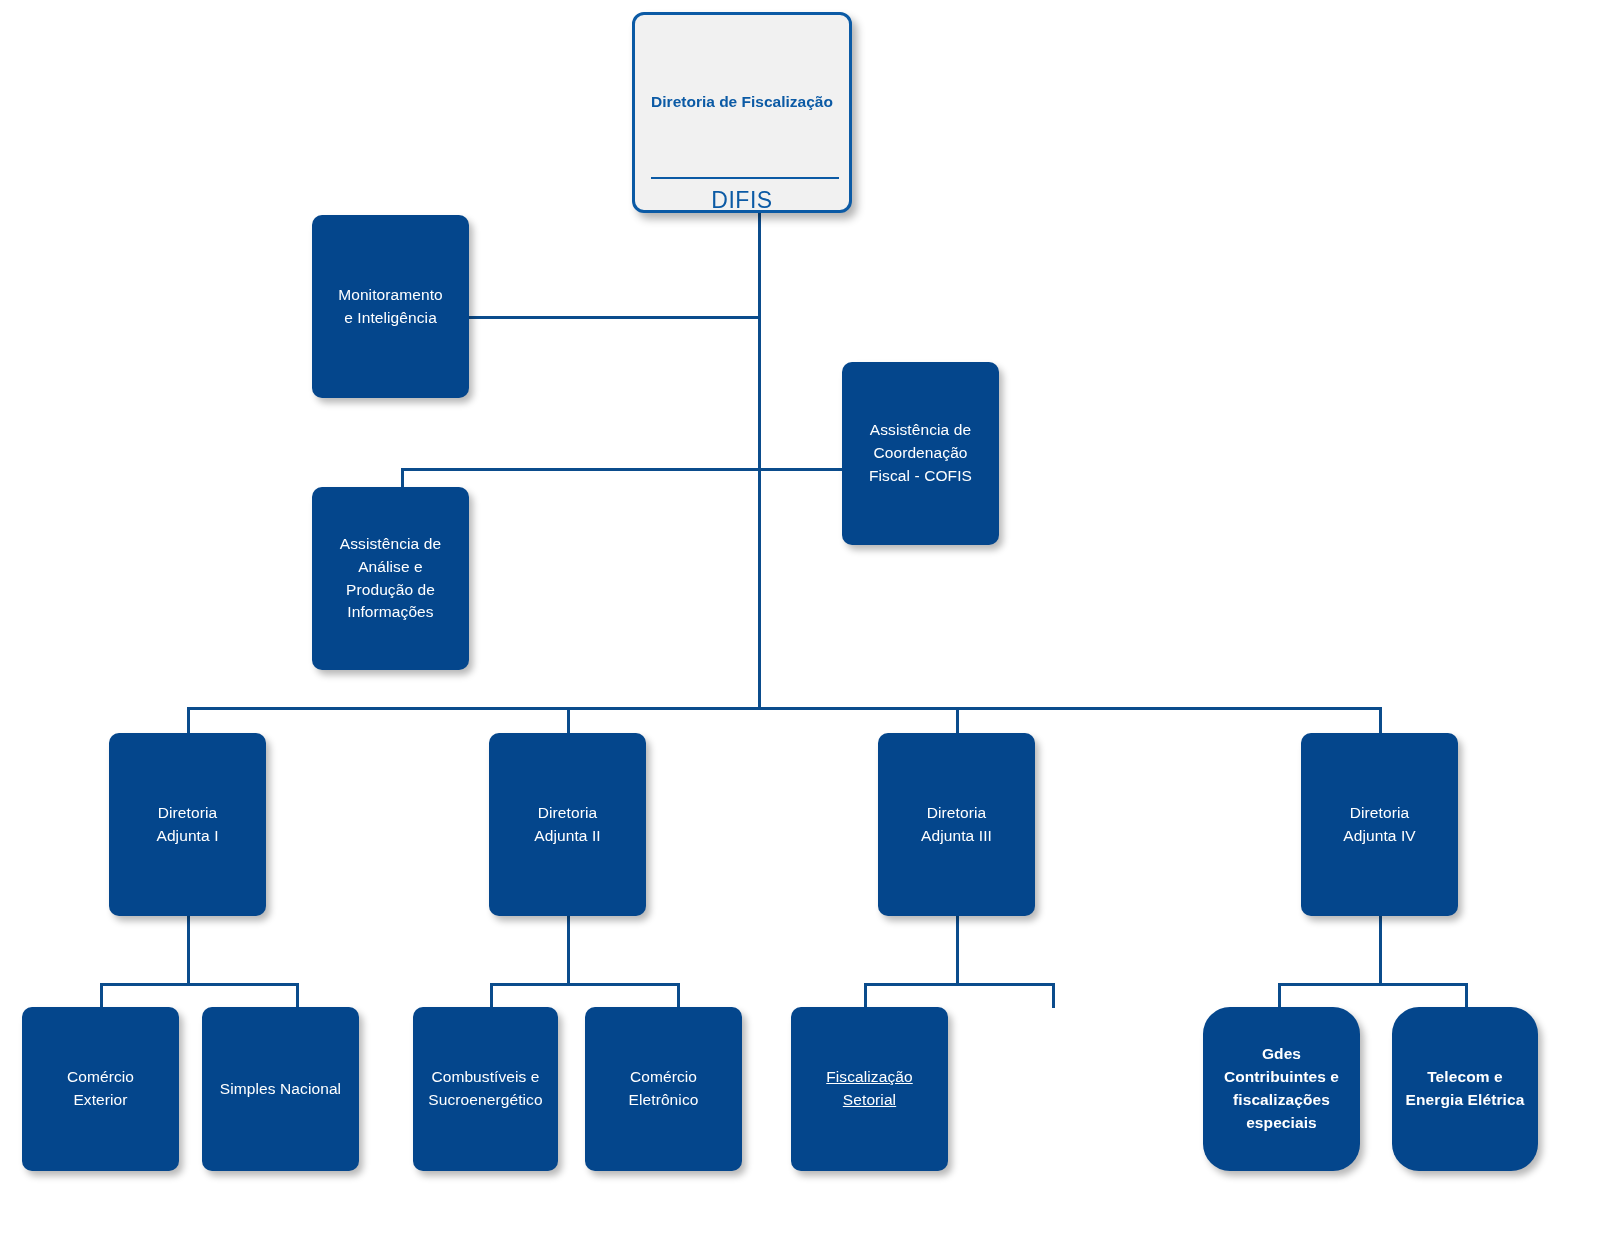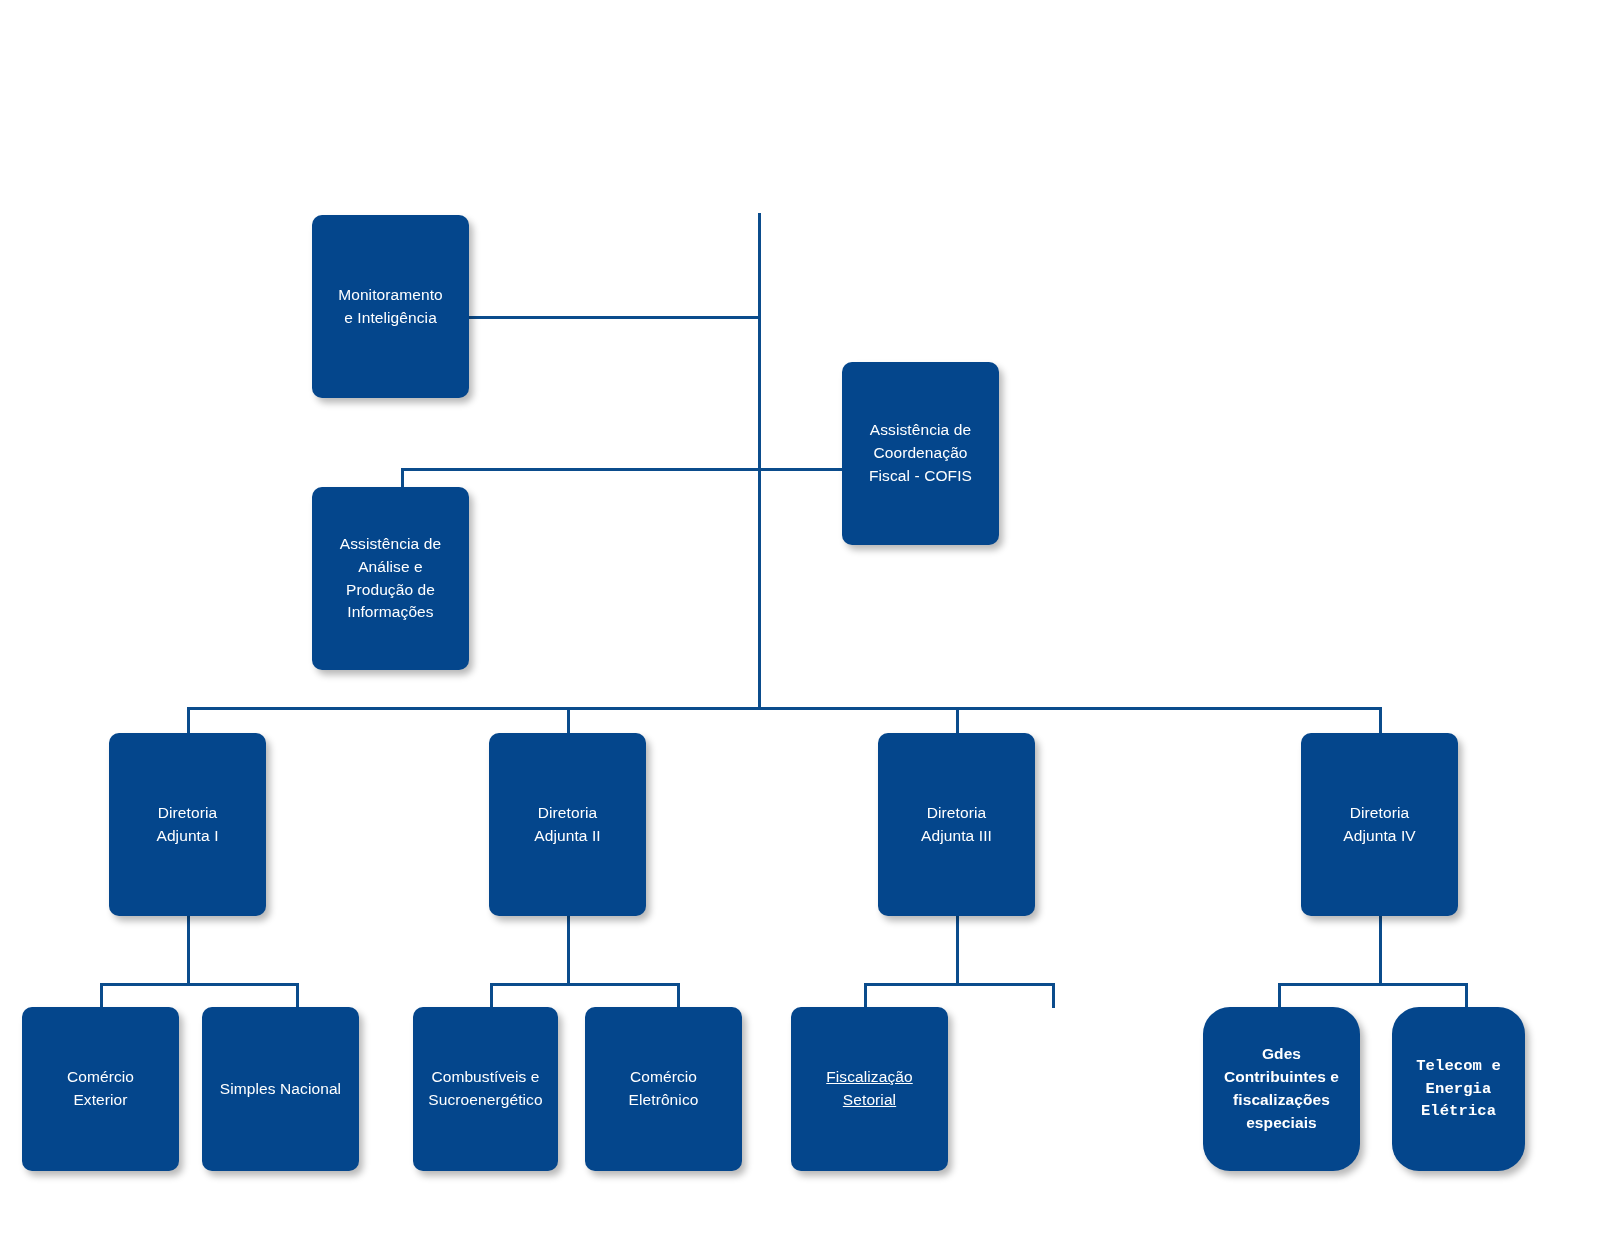--- a/index.html
+++ b/index.html
@@ -118,20 +118,25 @@
   <div class="line v" style="left:956px; top:915px; height:70px;"></div>
   <div class="line h" style="left:864px; top:983px; width:191px;"></div>
   <div class="line v" style="left:864px; top:983px; height:25px;"></div>
   <div class="line v" style="left:1052px; top:983px; height:25px;"></div>
 
   <div class="line v" style="left:1379px; top:915px; height:70px;"></div>
   <div class="line h" style="left:1278px; top:983px; width:190px;"></div>
   <div class="line v" style="left:1278px; top:983px; height:25px;"></div>
   <div class="line v" style="left:1465px; top:983px; height:25px;"></div>
 
+  <div class="root" style="left:632px; top:12px; width:220px; height:201px;">
+    <div class="root-title">Diretoria de Fiscalização</div>
+    <div class="root-divider"></div>
+    <div class="root-abbr">DIFIS</div>
+  </div>
 
   <div class="node" style="left:312px; top:215px; width:157px; height:183px;">
     <span class="label">Monitoramento
 e Inteligência</span>
   </div>
 
   <div class="node" style="left:842px; top:362px; width:157px; height:183px;">
     <span class="label">Assistência de
 Coordenação
 Fiscal - COFIS</span>
@@ -182,18 +187,18 @@
     <span class="label">Fiscalização
 Setorial</span>
   </div>
 
   <div class="node bold" style="left:1203px; top:1007px; width:157px; height:164px;">
     <span class="label">Gdes
 Contribuintes e
 fiscalizações
 especiais</span>
   </div>
-  <div class="node bold" style="left:1392px; top:1007px; width:133px; height:164px;font-family:Liberation Mono, monospace;">
+  <div class="node bold" style="left:1392px; top:1007px; width:146px; height:164px;">
     <span class="label">Telecom e
 Energia Elétrica</span>
   </div>
 
 </div>
 
 </body></html>

